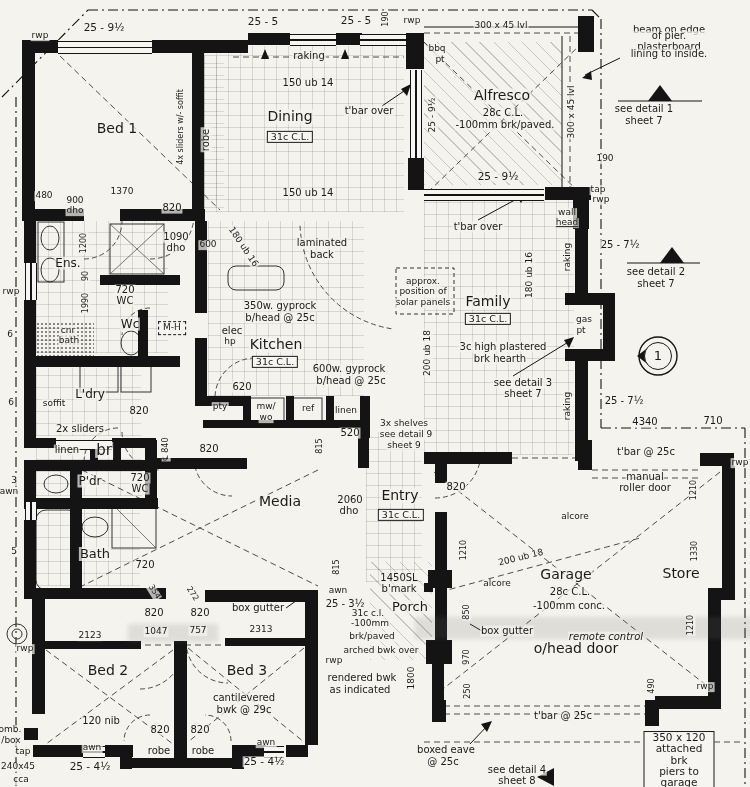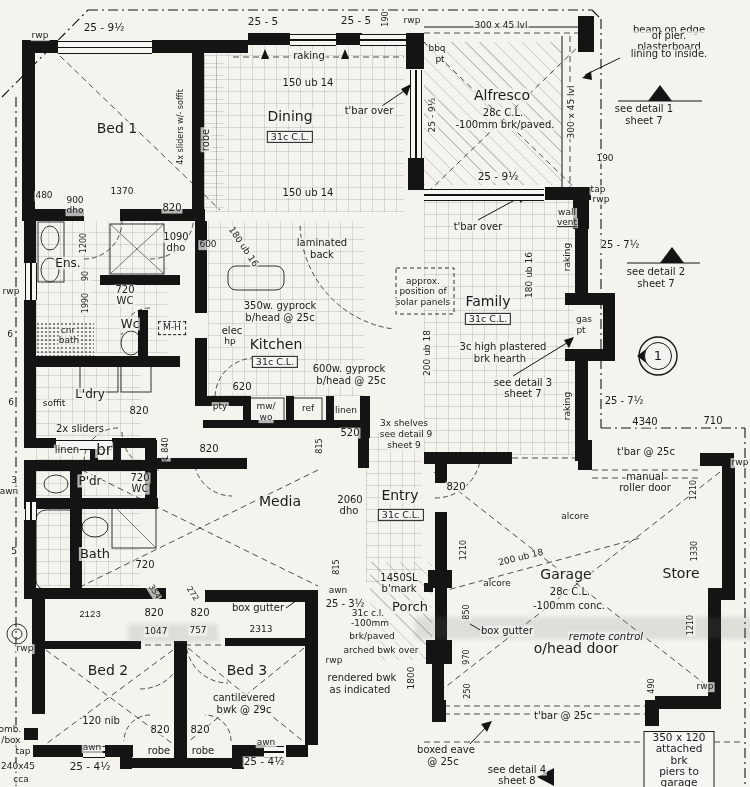--- a/index.html
+++ b/index.html
@@ -250,21 +250,21 @@
     <span class="lbl" style="left: 433px; top: 115px; font-size: 9px; transform: translate(-50%, -50%) rotate(-90deg);">25 - 9½</span>
     <span class="lbl" style="left: 206px; top: 140px; font-size: 10px; transform: translate(-50%, -50%) rotate(-90deg);">robe</span>
     <span class="lbl" style="left: 181px; top: 127px; font-size: 8px; transform: translate(-50%, -50%) rotate(-90deg);">4x sliders w/- soffit</span>
     <span class="lbl" style="left: 117px; top: 129px; font-size: 14px;">Bed 1</span>
     <span class="lbl" style="left: 308px; top: 193px; font-size: 10px;">150 ub 14</span>
     <span class="lbl" style="left: 498px; top: 177px; font-size: 10.5px;">25 - 9½</span>
     <span class="lbl" style="left: 605px; top: 159px; font-size: 9px;">190</span>
     <span class="lbl" style="left: 598px; top: 190px; font-size: 9px;">tap</span>
     <span class="lbl" style="left: 601px; top: 200px; font-size: 9px;">rwp</span>
     <span class="lbl" style="left: 567px; top: 213px; font-size: 9px;">wall</span>
-    <span class="lbl ul" style="left: 567px; top: 223px; font-size: 9px;">vent</span>
+    <span class="lbl ul" style="left: 567px; top: 223px; font-size: 9px;">head</span>
     <span class="lbl" style="left: 44px; top: 196px; font-size: 9px;">480</span>
     <span class="lbl" style="left: 75px; top: 201px; font-size: 9px;">900</span>
     <span class="lbl" style="left: 75px; top: 211px; font-size: 9px;">dho</span>
     <span class="lbl" style="left: 122px; top: 192px; font-size: 9px;">1370</span>
     <span class="lbl" style="left: 172px; top: 208px; font-size: 10px;">820</span>
     <span class="lbl" style="left: 176px; top: 237px; font-size: 10px;">1090</span>
     <span class="lbl" style="left: 176px; top: 248px; font-size: 10px;">dho</span>
     <span class="lbl" style="left: 208px; top: 245px; font-size: 9px;">600</span>
     <span class="lbl" style="left: 243px; top: 247px; font-size: 9px; transform: translate(-50%, -50%) rotate(56deg);">180 ub 16</span>
     <span class="lbl" style="left: 322px; top: 243px; font-size: 10px; text-align: right;">laminated</span>
@@ -380,21 +380,21 @@
     <span class="lbl" style="left: 507px; top: 631px; font-size: 10px;">box gutter</span>
     <span class="lbl" style="left: 606px; top: 637px; font-size: 10px; font-style: italic;">remote control</span>
     <span class="lbl" style="left: 576px; top: 649px; font-size: 14px;">o/head door</span>
     <span class="lbl" style="left: 467px; top: 612px; font-size: 8px; transform: translate(-50%, -50%) rotate(-90deg);">850</span>
     <span class="lbl" style="left: 467px; top: 657px; font-size: 8px; transform: translate(-50%, -50%) rotate(-90deg);">970</span>
     <span class="lbl" style="left: 468px; top: 691px; font-size: 8px; transform: translate(-50%, -50%) rotate(-90deg);">250</span>
     <span class="lbl" style="left: 652px; top: 686px; font-size: 8px; transform: translate(-50%, -50%) rotate(-90deg);">490</span>
     <span class="lbl" style="left: 705px; top: 687px; font-size: 9px;">rwp</span>
     <span class="lbl" style="left: 563px; top: 716px; font-size: 10px;">t'bar @ 25c</span>
     <span class="lbl" style="left: 25px; top: 649px; font-size: 9px;">rwp</span>
-    <span class="lbl" style="left: 90px; top: 616px; font-size: 9px; font-family: Liberation Mono, monospace;">2123</span>
+    <span class="lbl" style="left: 90px; top: 636px; font-size: 9px;">2123</span>
     <span class="lbl" style="left: 156px; top: 632px; font-size: 9px;">1047</span>
     <span class="lbl" style="left: 198px; top: 631px; font-size: 9px;">757</span>
     <span class="lbl" style="left: 154px; top: 613px; font-size: 10px;">820</span>
     <span class="lbl" style="left: 200px; top: 613px; font-size: 10px;">820</span>
     <span class="lbl" style="left: 108px; top: 671px; font-size: 14px;">Bed 2</span>
     <span class="lbl" style="left: 247px; top: 671px; font-size: 14px;">Bed 3</span>
     <span class="lbl" style="left: 244px; top: 698px; font-size: 10px;">cantilevered</span>
     <span class="lbl" style="left: 244px; top: 710px; font-size: 10px;">bwk @ 29c</span>
     <span class="lbl" style="left: 101px; top: 721px; font-size: 10px;">120 nib</span>
     <span class="lbl" style="left: 160px; top: 730px; font-size: 10px;">820</span>

